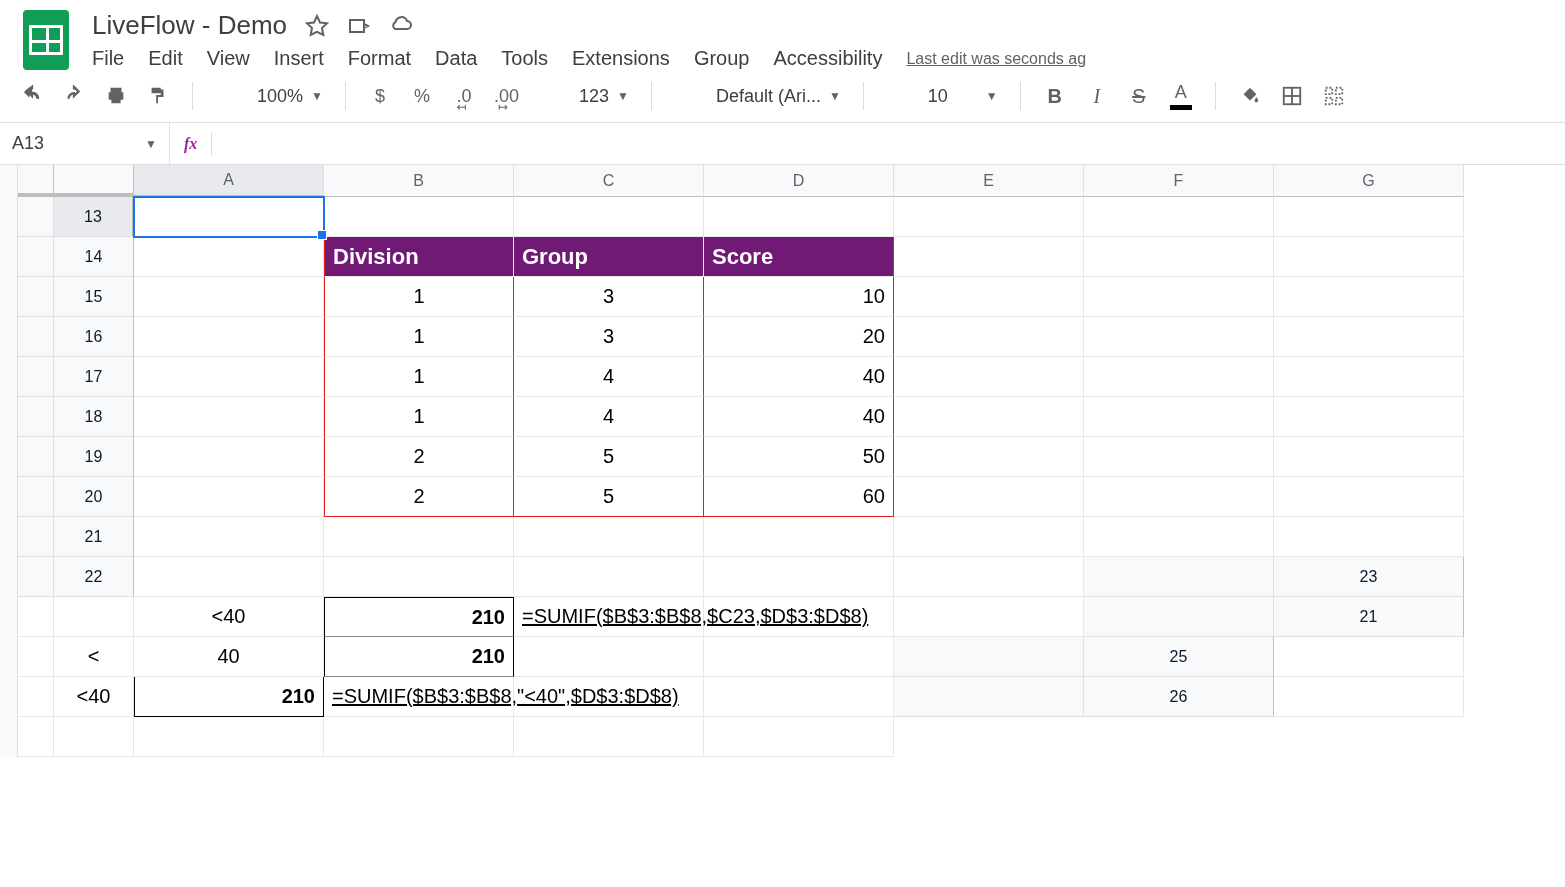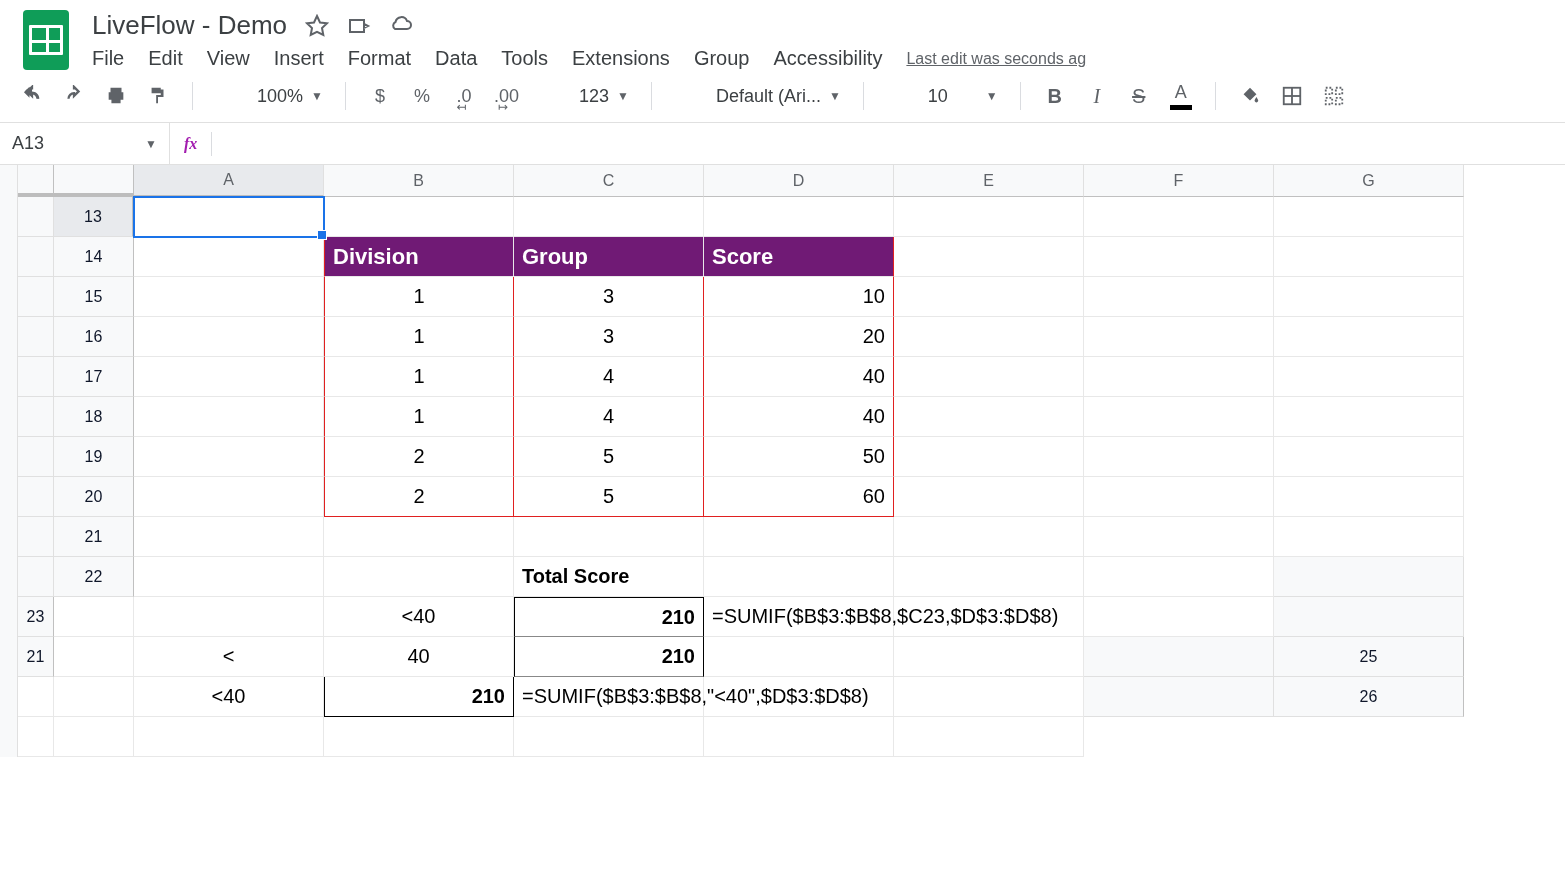--- a/index.html
+++ b/index.html
@@ -49,21 +49,21 @@
 .hdr-blue { background: #701a75; color: #fff; font-weight: bold; font-size: 22px; }
 .red-l { border-left: 1px solid #e02020; }
 .red-r { border-right: 1px solid #e02020; }
 .red-b { border-bottom: 1px solid #e02020; }
 .black-box-t { border-top: 1.5px solid #000; border-left: 1.5px solid #000; border-right: 1.5px solid #000; }
 .black-box-m { border-left: 1.5px solid #000; border-right: 1.5px solid #000; border-bottom: 1px solid #888; }
 .black-box-b { border-left: 1.5px solid #000; border-right: 1.5px solid #000; border-bottom: 1.5px solid #000; }
 .bold { font-weight: bold; }
 .ar { justify-content: flex-end; }
 .ac { justify-content: center; }
-.formula-overflow { position: absolute; left: 8px; white-space: nowrap; }
+.formula-overflow { position: absolute; left: 8px; white-space: nowrap; text-decoration: underline; }
 </style>
 </head>
 <body>
 
 <div class="header-bar">
   <div class="logo-box">
     <div class="sheets-logo">
         <div class="inner-lines"></div>
       </div>
   </div>
@@ -291,21 +291,20 @@
     <div class="cell"></div>
     <div class="cell"></div>
     <div class="cell"></div>
     <div class="cell"></div>
     <div class="cell"></div>
 
     <div class="row-gutter"></div>
     <div class="row-head">22</div>
     <div class="cell"></div>
     <div class="cell"></div>
-    <div class="cell bold">Total Score</div>
     <div class="cell"></div>
     <div class="cell"></div>
     <div class="cell"></div>
 
     <div class="row-gutter"></div>
     <div class="row-head">23</div>
     <div class="cell"></div>
     <div class="cell ac"></div>
     <div class="cell ac">&lt;40</div>
     <div class="cell ar bold black-box-t black-box-m">210</div>

